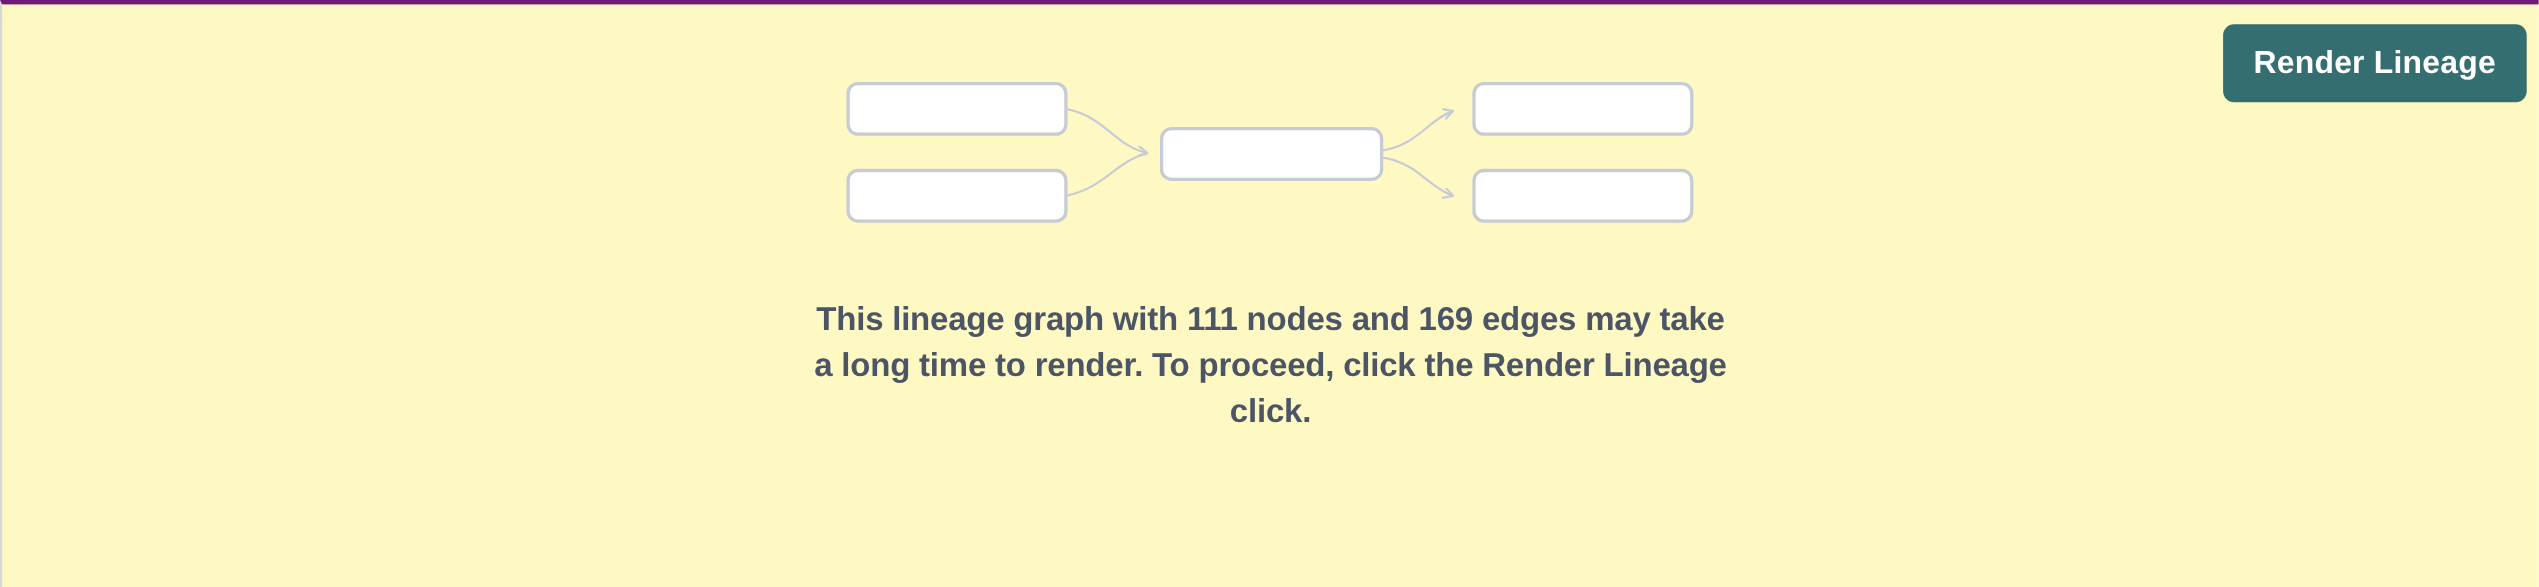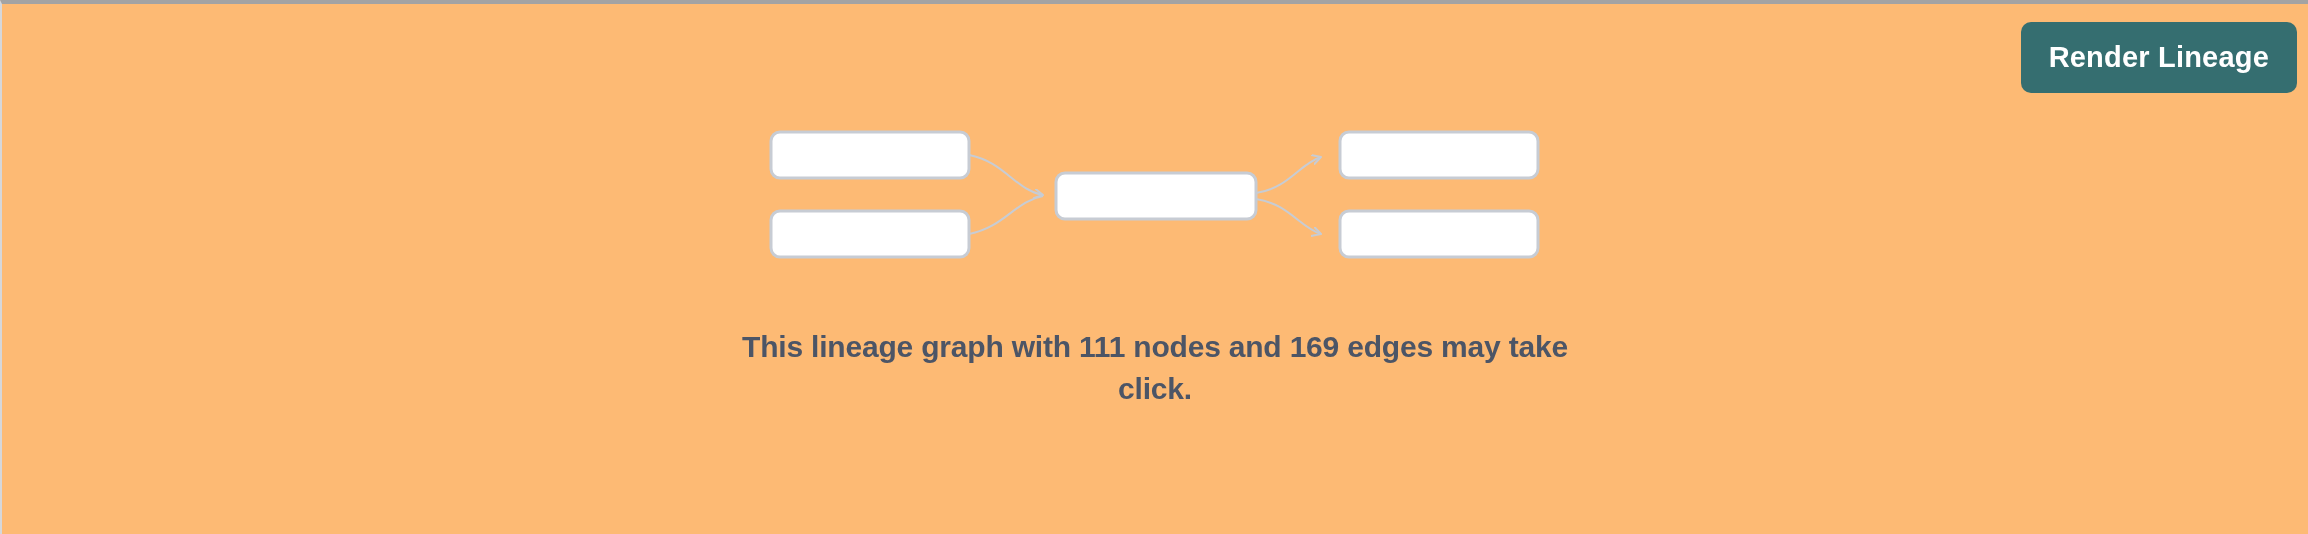--- a/index.html
+++ b/index.html
@@ -6,22 +6,22 @@
     margin: 0;
     padding: 0;
     background: #ffffff;
     font-family: "Liberation Sans", sans-serif;
   }
   .lineage-panel {
     position: relative;
     width: 2308px;
     height: 534px;
     box-sizing: border-box;
-    background: #fdba74;
-    border-top: 4px solid #a3a3a3;
+    background: #fef9c3;
+    border-top: 4px solid #701a75;
     border-left: 2px solid #d6d7da;
     overflow: hidden;
   }
   .render-btn {
     position: absolute;
     top: 18px;
     right: 11px;
     height: 71px;
     padding: 0 28px;
     background: #356e70;
@@ -31,21 +31,21 @@
     font-family: "Liberation Sans", sans-serif;
     font-size: 29px;
     font-weight: 700;
     letter-spacing: 0.2px;
     cursor: pointer;
   }
   .center-col {
     display: flex;
     flex-direction: column;
     align-items: center;
-    padding-top: 120px;
+    padding-top: 64px;
   }
   .graph-illustration {
     display: block;
   }
   .graph-illustration rect {
     fill: #ffffff;
     stroke: #c7ccd4;
     stroke-width: 3;
   }
   .graph-illustration path.edge {
@@ -89,17 +89,18 @@
       <rect x="575" y="87" width="198" height="46" rx="9"></rect>
 
       <path class="edge" d="M 204 31 C 240 38 250 66 278 71" marker-end="url(#arrowhead)"></path>
       <path class="edge" d="M 204 110 C 240 103 250 77 278 72"></path>
       <path class="edge" d="M 491 69 C 524 64 534 40 556 33" marker-end="url(#arrowhead)"></path>
       <path class="edge" d="M 491 75 C 524 80 534 103 556 110" marker-end="url(#arrowhead)"></path>
     </svg>
 
     <div class="warning-message">
       <div class="msg-line">This lineage graph with 111 nodes and 169 edges may take</div>
+      <div class="msg-line">a long time to render. To proceed, click the Render Lineage</div>
       <div class="msg-line">click.</div>
     </div>
 
   </div>
 </div>
 
 </body></html>

